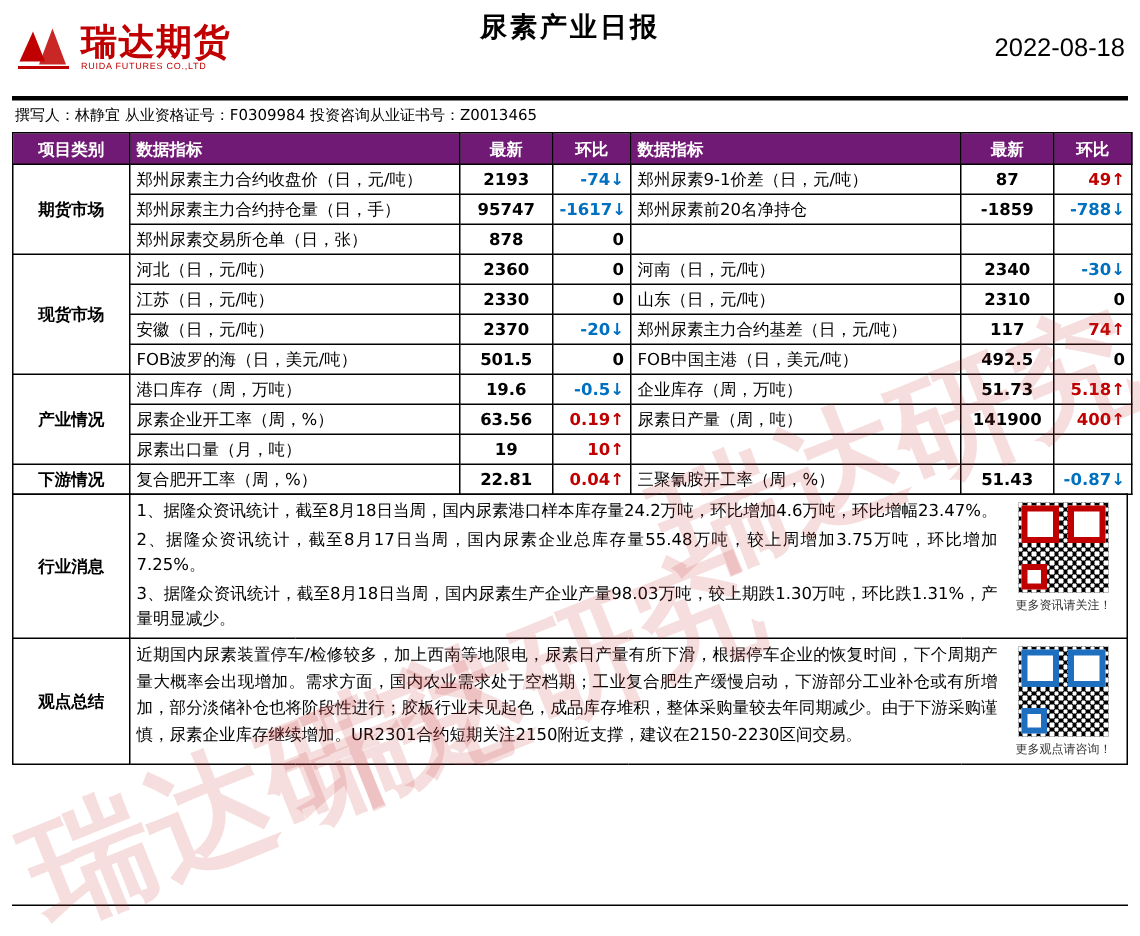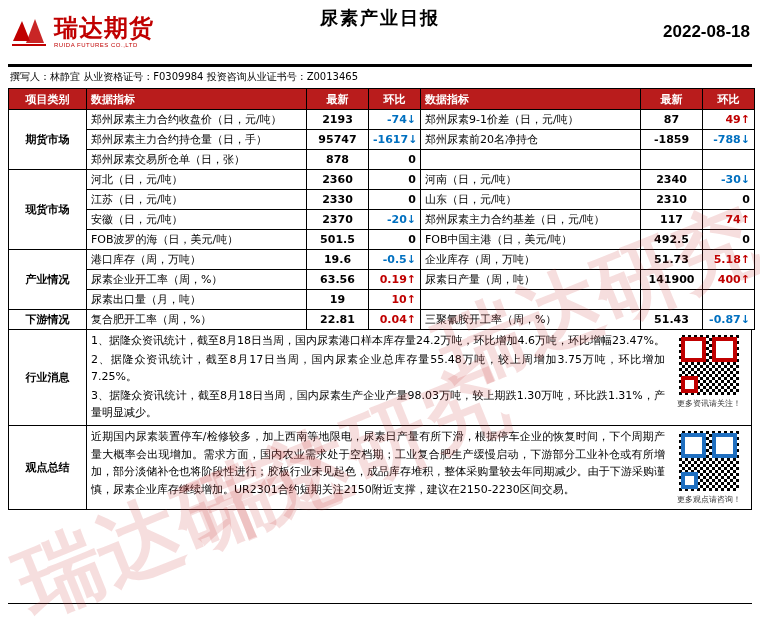--- a/index.html
+++ b/index.html
@@ -30,21 +30,21 @@
     letter-spacing:1px; font-family:"DejaVu Sans", sans-serif;
   }
   .logo-en { font-size:6px; color:#c00000; letter-spacing:0.5px; margin-top:2px;}
   .title-main {
     position:absolute; left:0; right:0; top:6px;
     text-align:center; font-size:18px; font-weight:bold;
     letter-spacing:2px;
     font-family:"DejaVu Sans", sans-serif;
   }
   .header-date {
-    margin-left:auto; font-size:17px; font-weight:bold;
+    margin-left:auto; font-size:17px; font-weight:normal;
     font-family:"Liberation Sans", sans-serif;
     z-index:2;
   }
   .rule {
     height:3px; background:#000; margin:0 8px 0 8px;
   }
   .byline {
     font-size:10px; padding:3px 15px 4px 10px;
     font-family:"DejaVu Sans", sans-serif;
   }
@@ -57,21 +57,21 @@
     table-layout:fixed;
   }
   table.main td, table.main th {
     border:1px solid #000;
     font-size:11px;
     padding:2px 4px;
     font-family:"DejaVu Sans", sans-serif;
     vertical-align:middle;
   }
   thead th {
-    background:#b91c1c;
+    background:#701a75;
     color:#ffffff;
     font-weight:bold;
     font-size:12px;
     height:21px;
     text-align:center;
   }
   .cat {
     text-align:center;
     font-weight:bold;
     font-size:12px;

